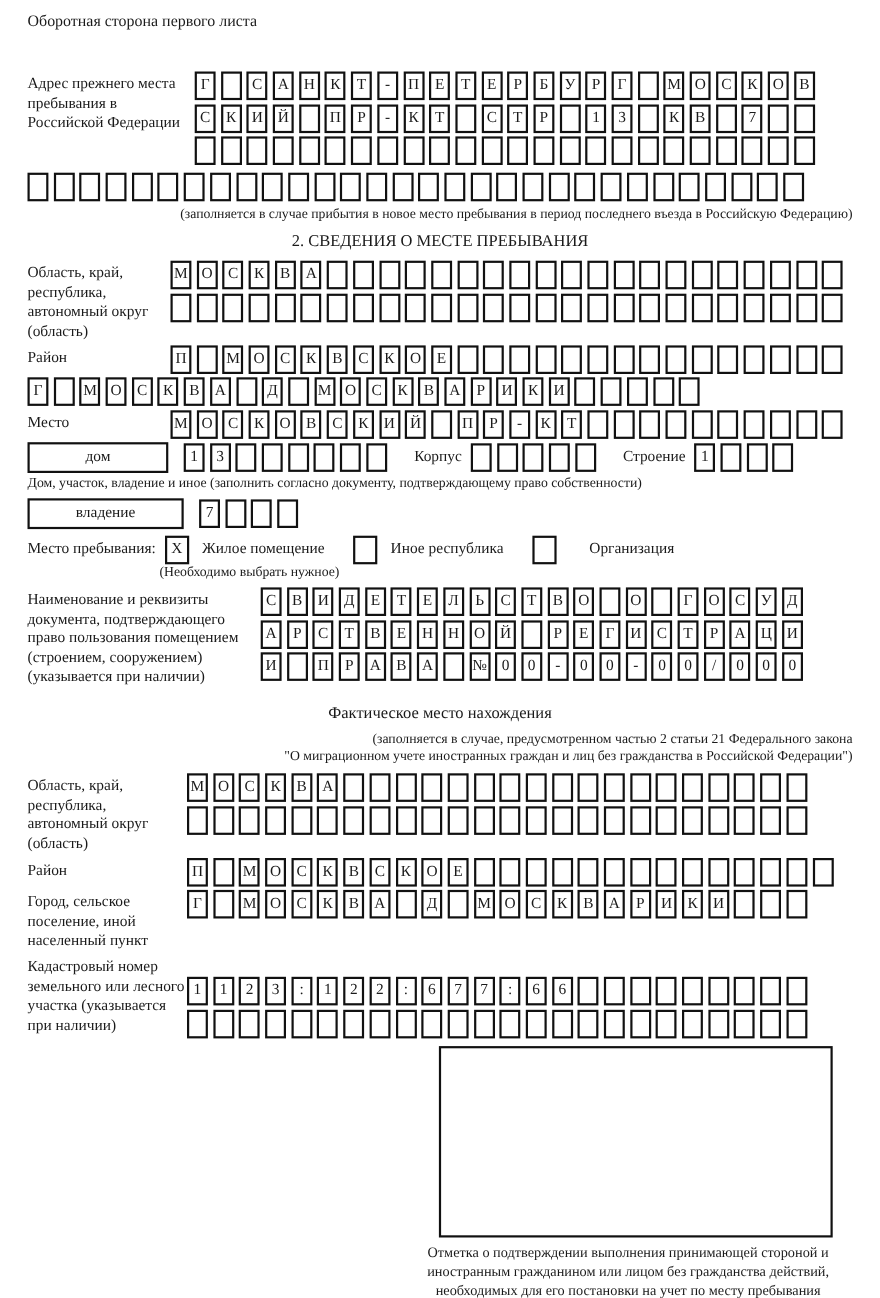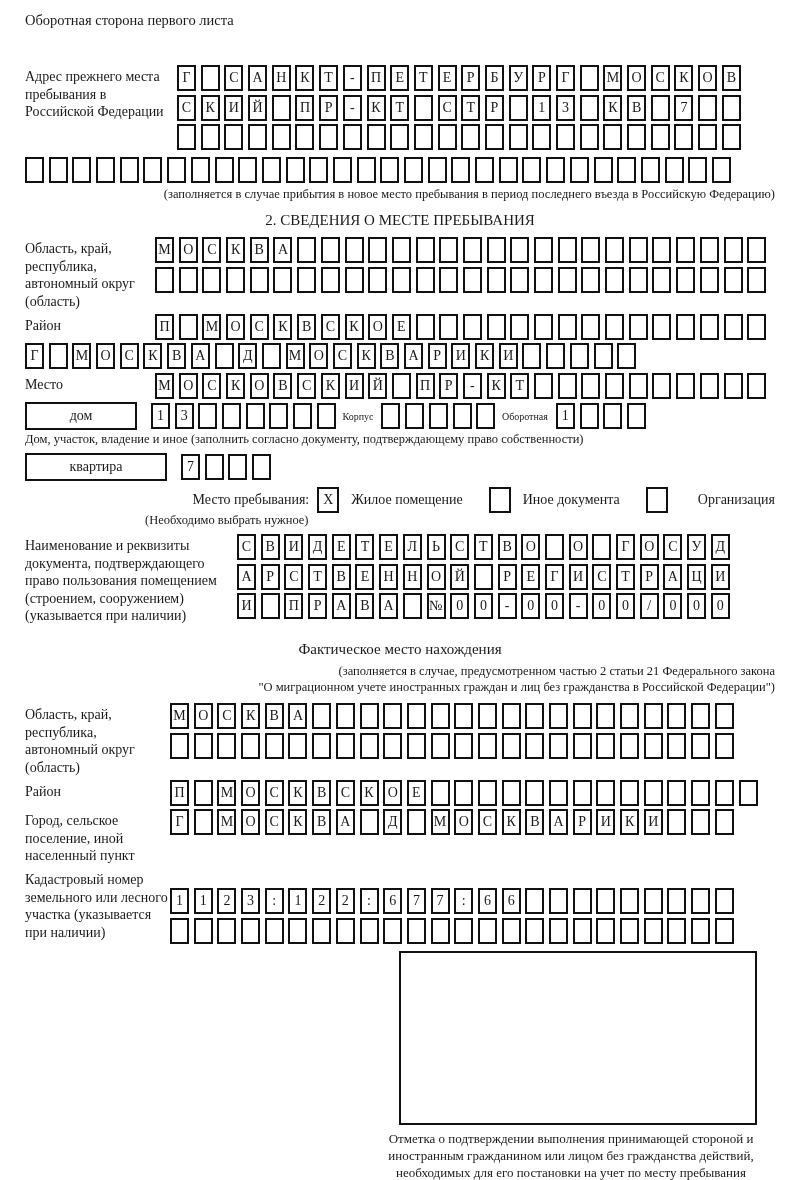--- a/index.html
+++ b/index.html
@@ -32,26 +32,26 @@
   .note{font-size:12.5px;line-height:1.25;}
   .note-center{text-align:right;}
   .sec-title{text-align:center;font-weight:normal;font-size:15px;margin:10px 0 8px 0;}
 
   
   .inline-row{display:flex;align-items:center;margin-bottom:2px;}
   .boxfield{
     border:2px solid #111;box-sizing:border-box;height:28px;
     display:flex;align-items:center;justify-content:center;font-size:14px;background:#fff;
   }
-  .house-box{width:112px;margin-right:14px;}
+  .house-box{width:128px;margin-right:14px;}
   .apt-box{width:142px;margin-right:14px;}
-  .mid-label{font-size:10px;margin:0 8px 0 2px;}
+  .mid-label{font-size:14px;margin:0 8px 0 20px;}
 
   
-  .chk-row{display:flex;align-items:center;margin-top:6px;justify-content:flex-end;}
+  .chk-row{display:flex;align-items:center;margin-top:6px;}
   .chk-label{font-size:14px;}
   .chk-box{
     width:22px;height:26px;border:2px solid #111;box-sizing:border-box;
     display:flex;align-items:center;justify-content:center;
     font-size:14px;margin:0 12px;background:#fff;
   }
   .chk-gap{margin-left:26px;}
 
   .stamp-wrap{display:flex;justify-content:flex-end;margin-top:4px;padding-right:18px;}
   .stamp-col{width:372px;}
@@ -354,46 +354,46 @@
         <span class="cell"></span>
       </div>
     <div class="mid-label">Корпус</div>
     <div class="cellrow">
         <span class="cell"></span>
         <span class="cell"></span>
         <span class="cell"></span>
         <span class="cell"></span>
         <span class="cell"></span>
       </div>
-    <div class="mid-label">Оборотная</div>
+    <div class="mid-label">Строение</div>
     <div class="cellrow">
         <span class="cell">1</span>
         <span class="cell"></span>
         <span class="cell"></span>
         <span class="cell"></span>
       </div>
   </div>
   <div class="note" style="margin-bottom:5px;">Дом, участок, владение и иное (заполнить согласно документу, подтверждающему право собственности)</div>
 
   <div class="inline-row">
-    <div class="boxfield apt-box">квартира</div>
+    <div class="boxfield apt-box">владение</div>
     <div class="cellrow">
         <span class="cell">7</span>
         <span class="cell"></span>
         <span class="cell"></span>
         <span class="cell"></span>
       </div>
   </div>
 
   <div class="chk-row">
     <div class="chk-label">Место пребывания:</div>
     <div class="chk-box" style="margin-left:8px;">X</div>
     <div class="chk-label">Жилое помещение</div>
     <div class="chk-box chk-gap"></div>
-    <div class="chk-label">Иное документа</div>
+    <div class="chk-label">Иное республика</div>
     <div class="chk-box chk-gap"></div>
     <div class="chk-label" style="margin-left:18px;">Организация</div>
   </div>
   <div class="note" style="margin-left:120px;width:430px;text-align:left;margin-bottom:6px;">(Необходимо выбрать нужное)</div>
 
   <div class="field">
     <div class="flabel lbl-w212">Наименование и реквизиты документа, подтверждающего право пользования помещением (строением, сооружением) (указывается при наличии)</div>
     <div class="rows-col">
       <div class="cellrow rowgap">
           <span class="cell">С</span>

